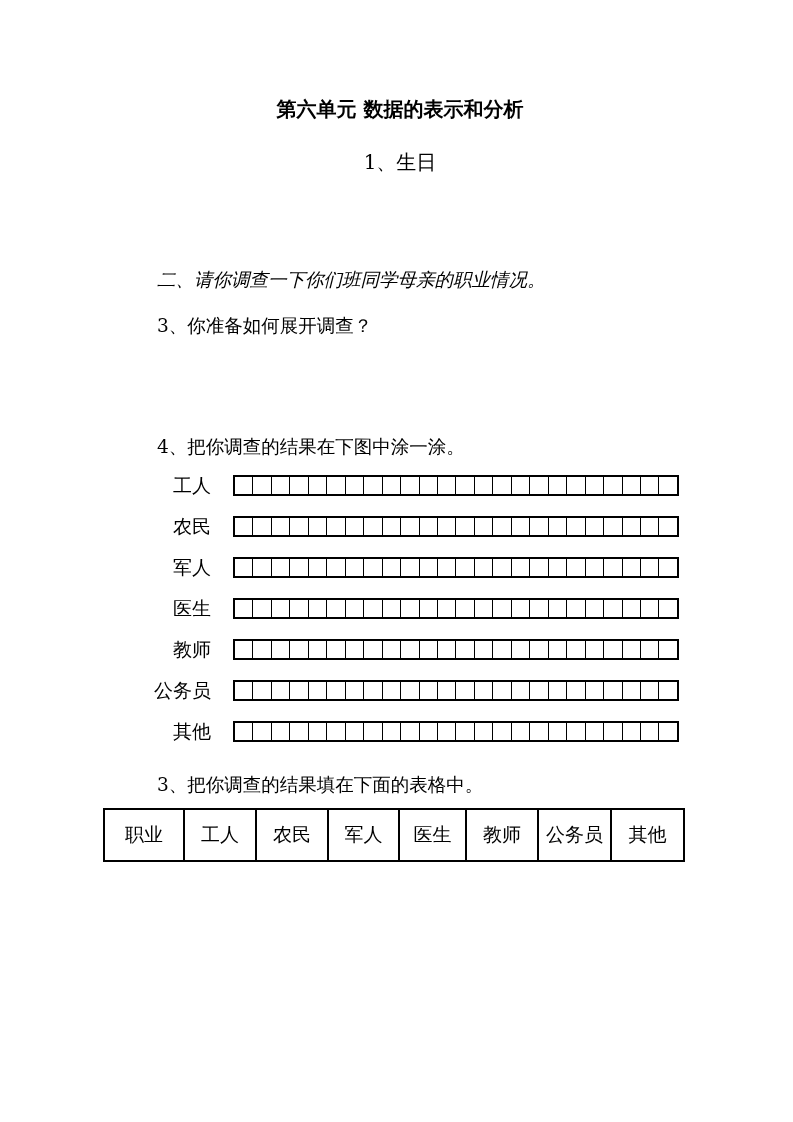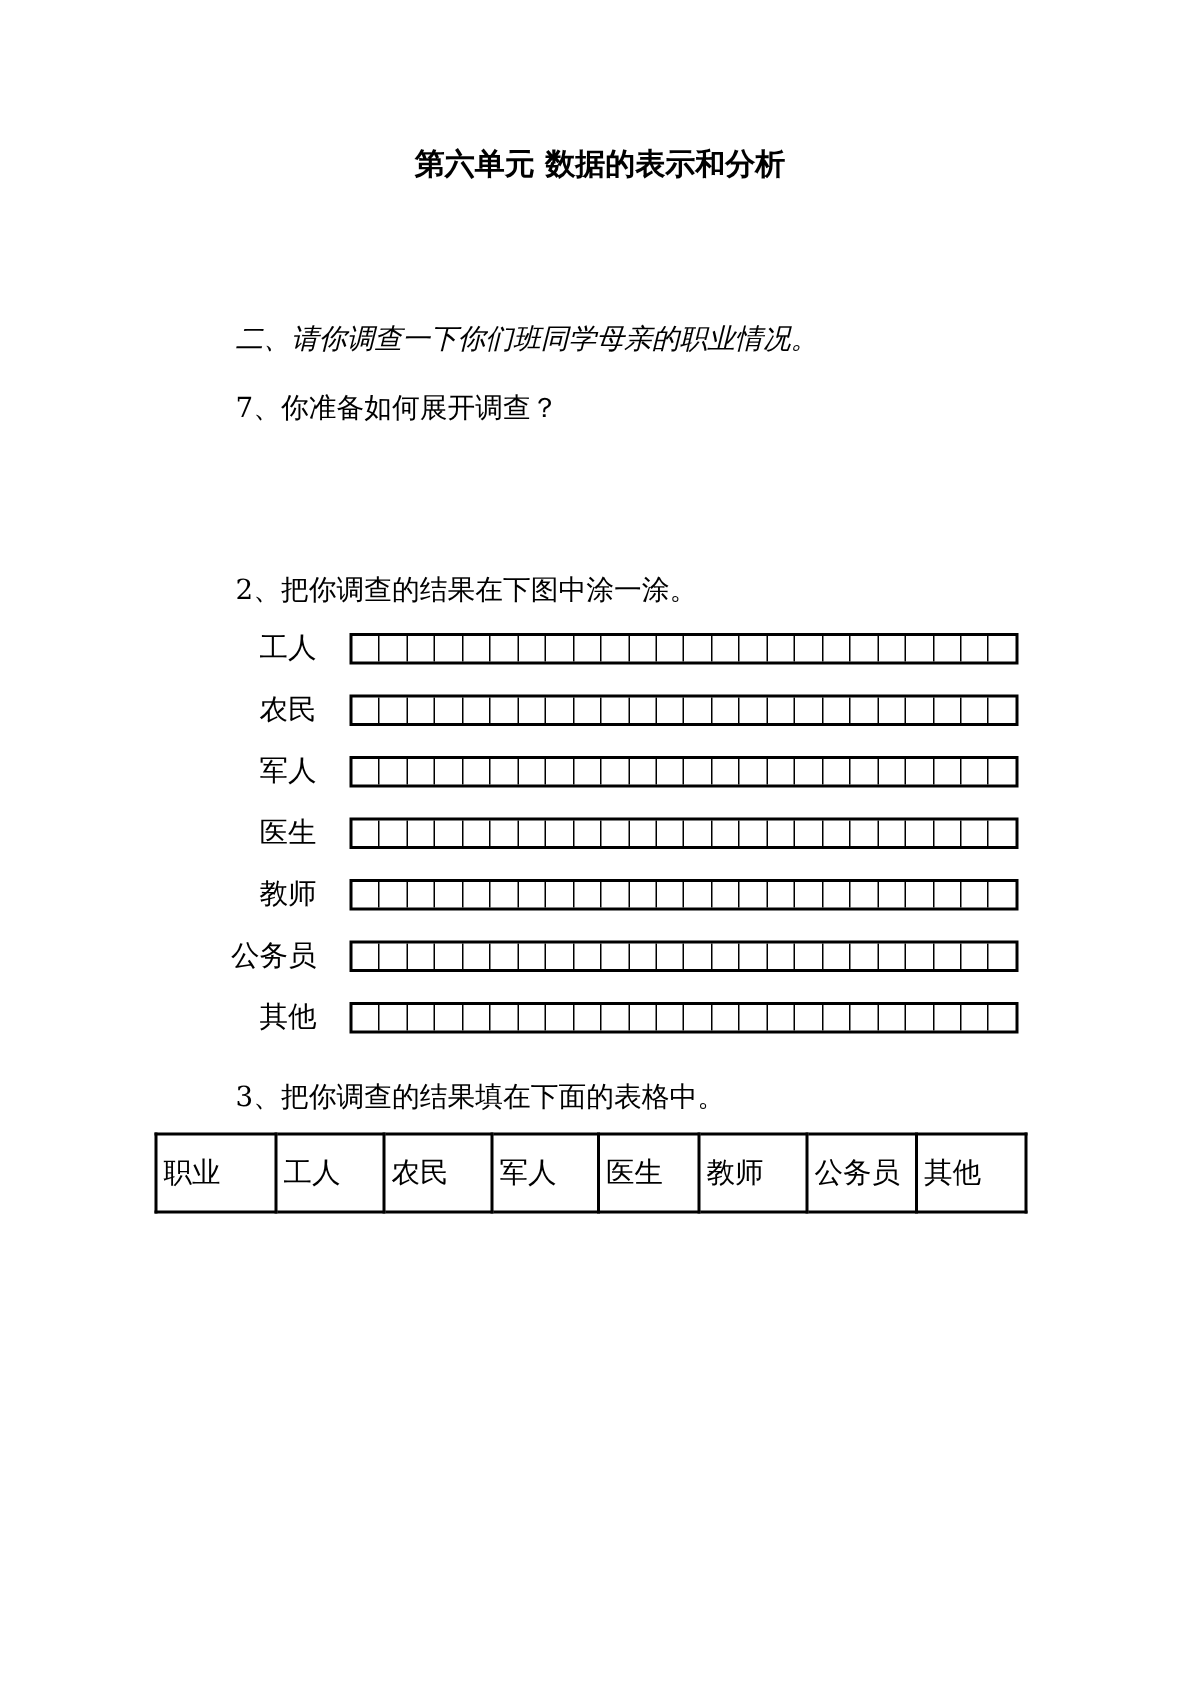--- a/index.html
+++ b/index.html
@@ -75,37 +75,38 @@
   
   .stats-table {
     margin-left: -17px;
     border-collapse: collapse;
     table-layout: fixed;
     width: 580px;
   }
   .stats-table td {
     border: 2px solid #000000;
     height: 42px;
-    text-align: left;
+    text-align: center;
     vertical-align: middle;
     font-size: 19px;
     padding: 4px;
   }
 </style>
 </head>
 <body>
 
 <div class="doc">
   <h1 class="doc-title">第六单元 数据的表示和分析</h1>
+  <p class="doc-subtitle">1、生日</p>
 
 
   <p class="para indent q2">二、请你调查一下你们班同学母亲的职业情况。</p>
-  <p class="para indent">7、你准备如何展开调查？</p>
-
-  <p class="para indent q2-sub2">2、把你调查的结果在下图中涂一涂。</p>
+  <p class="para indent">3、你准备如何展开调查？</p>
+
+  <p class="para indent q2-sub2">4、把你调查的结果在下图中涂一涂。</p>
 
   <div class="tally-chart">
       <div class="tally-row">
         <span class="tally-row-label">工人</span>
         <div class="tally-strip">
           <div class="tally-cell"></div>
           <div class="tally-cell"></div>
           <div class="tally-cell"></div>
           <div class="tally-cell"></div>
           <div class="tally-cell"></div>

